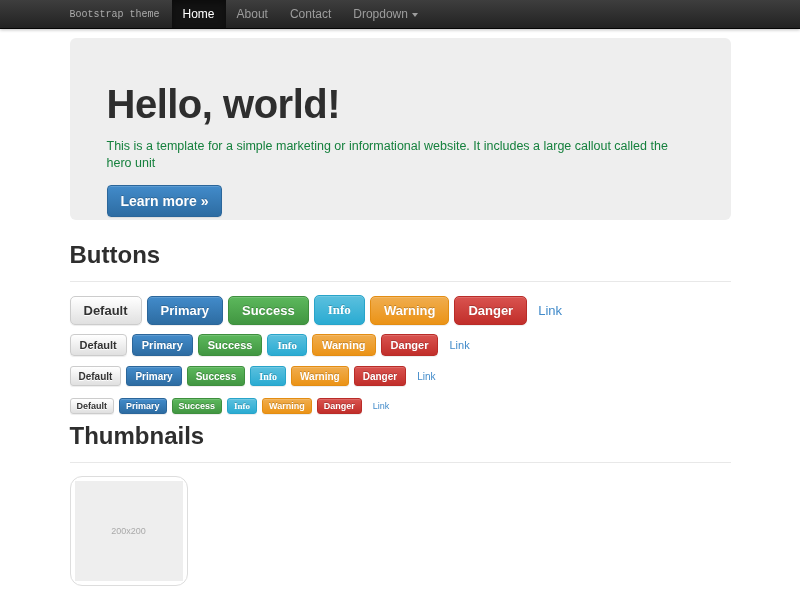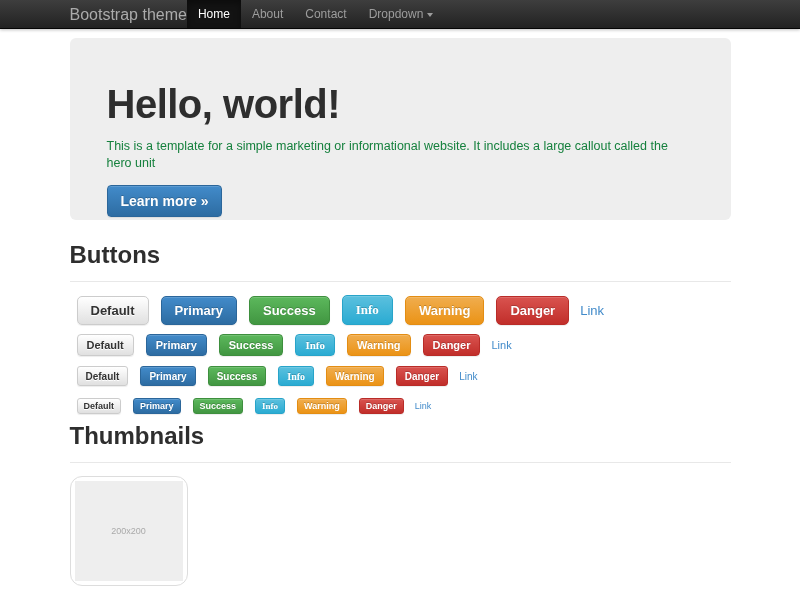--- a/index.html
+++ b/index.html
@@ -20,25 +20,26 @@
     align-items: stretch;
   }
   .navbar-inner {
     width: 661px;
     margin: 0 auto;
     display: flex;
     align-items: stretch;
   }
   .brand {
     color: #ababab;
-    font-size: 16px;
+    font-size: 10px;
     line-height: 29px;
-    padding-right: 0;
+    padding-right: 12px;
     cursor: pointer;
     white-space: nowrap;
+    font-family: Liberation Mono, monospace;
   }
   .nav { display: flex; list-style: none; }
   .nav-item {
     color: #9d9d9d;
     font-size: 12px;
     line-height: 29px;
     padding: 0 11px;
     cursor: pointer;
     display: flex;
     align-items: center;
@@ -118,21 +119,20 @@
   .btn {
     font-family: inherit;
     font-weight: bold;
     color: #fff;
     text-shadow: 0 -1px 0 rgba(0,0,0,.2);
     border-radius: 4px;
     margin-right: 5px;
     cursor: pointer;
     box-shadow: inset 0 1px 0 rgba(255,255,255,.15), 0 1px 1px rgba(0,0,0,.075);
     white-space: nowrap;
-    margin-left: 7px;
   }
   .sz-lg { font-size: 13px; padding: 6px 13px; border-radius: 5px; }
   .sz-md { font-size: 11px; padding: 4px 9px; }
   .sz-sm { font-size: 10px; padding: 3.5px 8px; border-radius: 3px; }
   .sz-xs { font-size: 9px;  padding: 2px 6px;  border-radius: 3px; }
   .v-default {
     color: #333;
     text-shadow: 0 1px 0 #fff;
     background: linear-gradient(#ffffff, #e0e0e0);
     border: 1px solid #cccccc;

